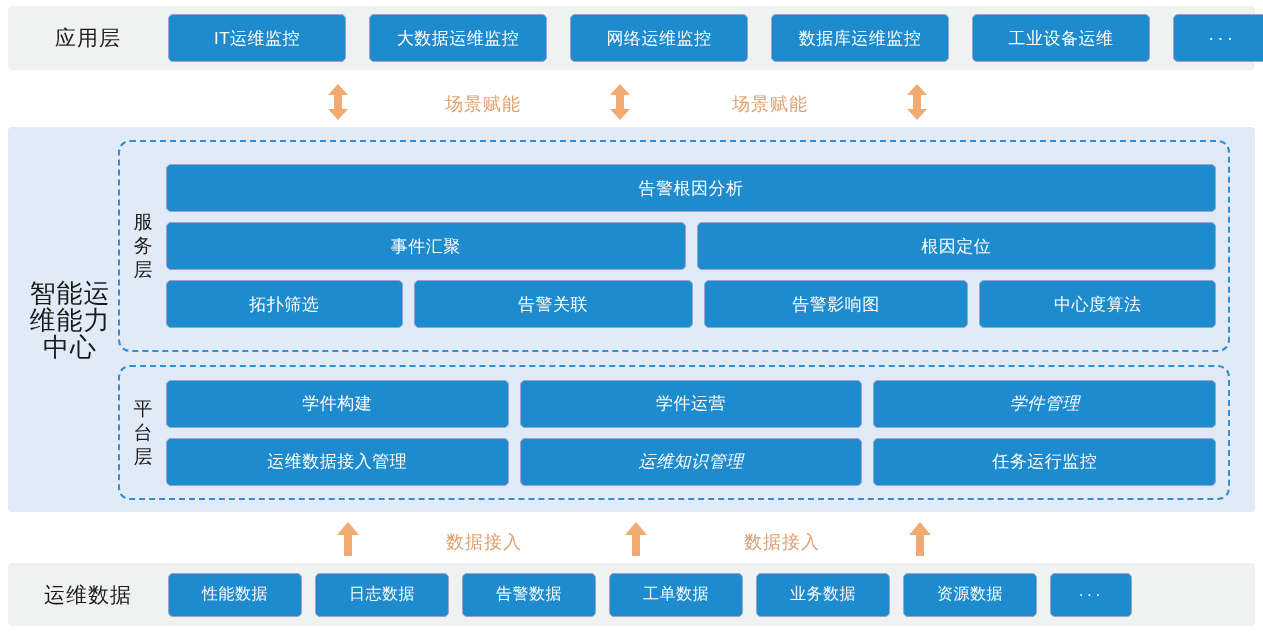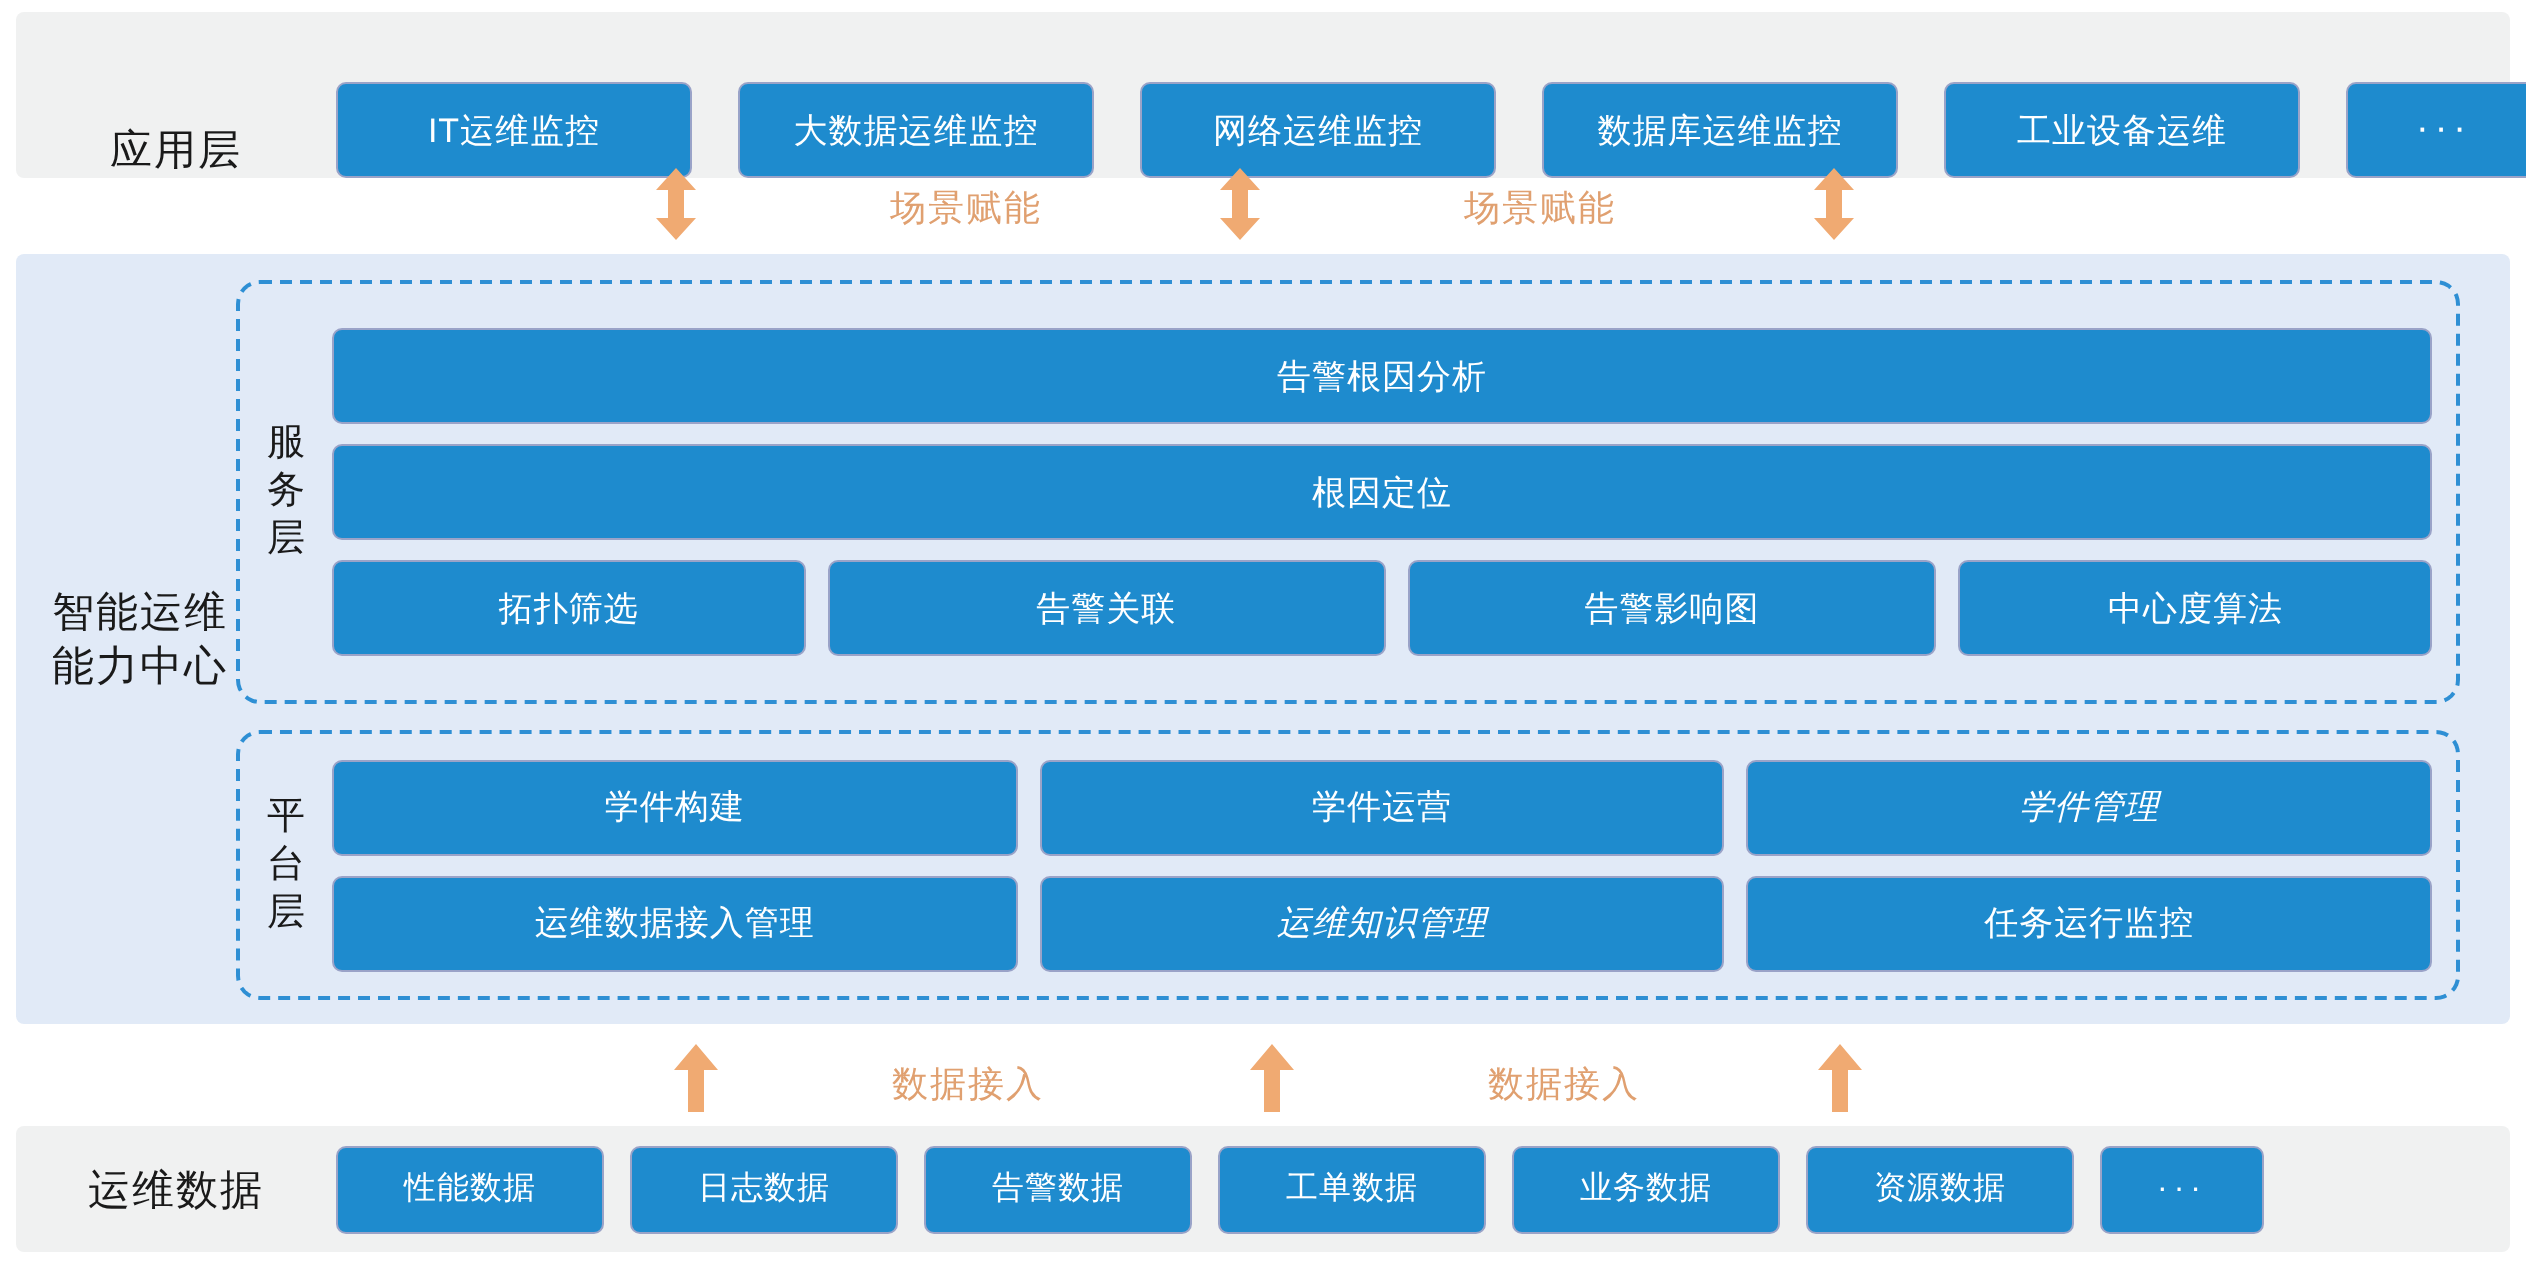--- a/index.html
+++ b/index.html
@@ -28,25 +28,25 @@
     box-sizing: border-box;
     letter-spacing: .5px;
     white-space: nowrap;
   }
   .box.ellipsis { font-size: 19px; letter-spacing: 3px; }
 
   
   .app-band {
     position: absolute;
     left: 8px;  top: 6px;
-    width: 1247px; height: 83px;
+    width: 1247px; height: 64px;
     background: #f0f1f1;
     border-radius: 4px;
     display: flex;
-    align-items: flex-end;
+    align-items: center;
   }
   .band-title {
     font-size: 21px;
     color: #1a1a1a;
     width: 160px;
     text-align: center;
     flex: 0 0 160px;
     letter-spacing: 1px;
   }
   .app-row {
@@ -85,21 +85,21 @@
     width: 1247px; height: 385px;
     background: #e1eaf7;
     border-radius: 4px;
   }
   .mid-title {
     position: absolute;
     left: 12px; top: 50%;
     transform: translateY(-50%);
     width: 100px;
     text-align: center;
-    font-size: 21px;
+    font-size: 26px;
     line-height: 27px;
     color: #1a1a1a;
     letter-spacing: 1px;
   }
   .dashed-group {
     position: absolute;
     border: 2px dashed #2E8FD4;
     border-radius: 12px;
     box-sizing: border-box;
     display: flex;
@@ -183,20 +183,21 @@
     <div class="vlabel" id="service-label">
         <span>服</span>
         <span>务</span>
         <span>层</span>
       </div>
     <div class="rows" id="service-rows">
         <div class="row">
           <div class="box" style="flex: 1 1 0%;">告警根因分析</div>
         </div>
         <div class="row">
+          <div class="box" style="flex: 1 1 0%;">事件汇聚</div>
           <div class="box" style="flex: 1 1 0%;">根因定位</div>
         </div>
         <div class="row">
           <div class="box" style="flex: 1 1 0%;">拓扑筛选</div>
           <div class="box" style="flex: 1.18 1 0%;">告警关联</div>
           <div class="box" style="flex: 1.12 1 0%;">告警影响图</div>
           <div class="box" style="flex: 1 1 0%;">中心度算法</div>
         </div>
       </div>
   </div>

